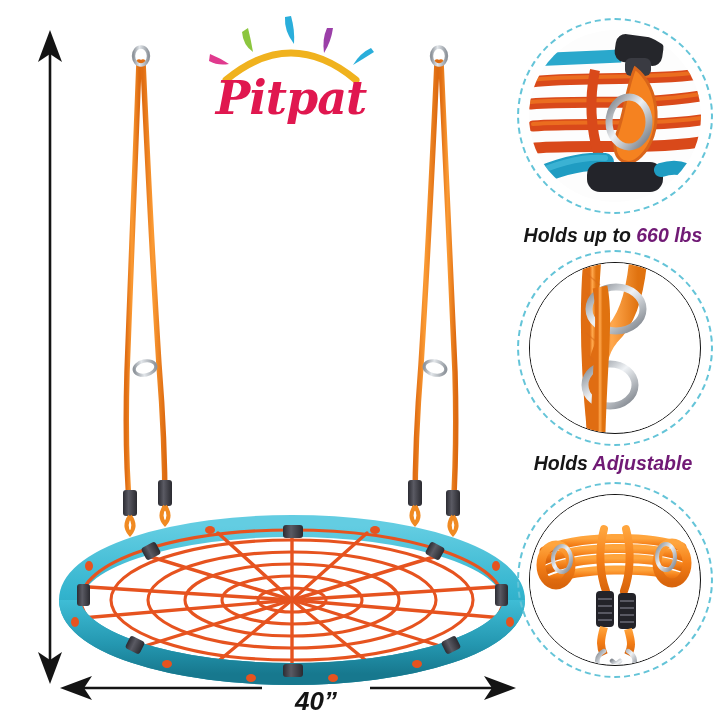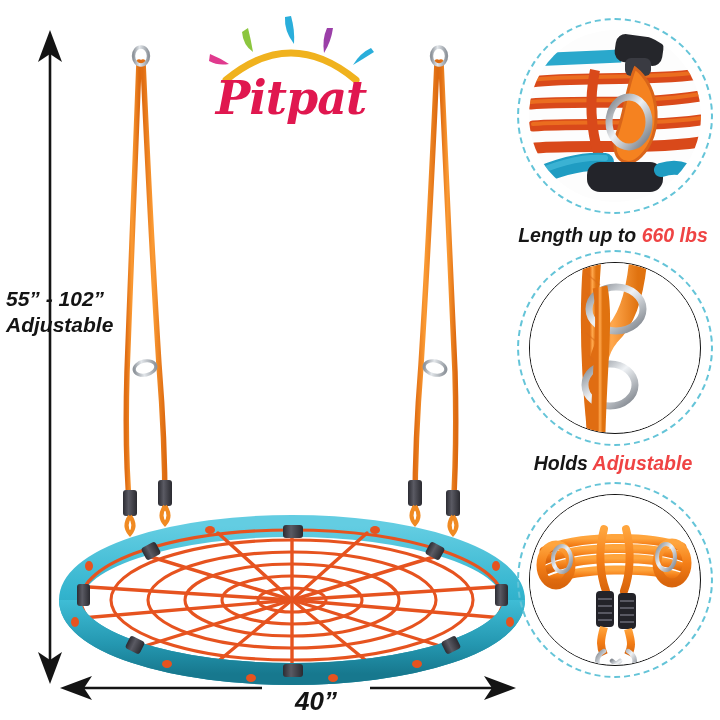--- a/index.html
+++ b/index.html
@@ -45,21 +45,21 @@
     border-radius:50%;border:1.5px solid #111;overflow:hidden;background:#fff;
   }
   .inset.photo .solidring{border:none;}
 
   .caption{
     position:absolute;width:210px;text-align:center;
     font-family:"Liberation Sans", sans-serif;
     font-weight:700;font-style:italic;font-size:19.5px;
     color:#161616;white-space:nowrap;
   }
-  .caption .hl{color:#ef4444;}
+  .caption .hl{color:#701a75;}
   .caption.c1{left:508px;top:224px;}
   .caption.c2{left:508px;top:452px;}
   .caption.c3{left:508px;top:678px;}
 </style>
 </head>
 <body>
 
 <div class="stage">
 
   <div class="logo">
@@ -197,24 +197,20 @@
       <ellipse cx="196" cy="658" rx="5" ry="4"></ellipse>
       <ellipse cx="278" cy="658" rx="5" ry="4"></ellipse>
     </g>
   </svg>
 
   <svg width="40" height="680" viewBox="0 0 40 680" style="position:absolute;left:30px;top:28px;">
     <line x1="20" y1="22" x2="20" y2="636" stroke="#141414" stroke-width="2.6"></line>
     <polygon points="20,2 32,34 20,26 8,34" fill="#141414"></polygon>
     <polygon points="20,656 32,624 20,632 8,624" fill="#141414"></polygon>
   </svg>
-  <div class="dim-text v-dim">
-    <div>55” - 102”</div>
-    <div>Adjustable</div>
-  </div>
 
   <svg width="460" height="40" viewBox="0 0 460 40" style="position:absolute;left:58px;top:668px;">
     <line x1="22" y1="20" x2="438" y2="20" stroke="#141414" stroke-width="2.6"></line>
     <polygon points="2,20 34,32 26,20 34,8" fill="#141414"></polygon>
     <polygon points="458,20 426,32 434,20 426,8" fill="#141414"></polygon>
   </svg>
   <div class="dim-text h-dim">40”</div>
 
   <div class="inset photo" style="left:517px;top:18px;">
     <div class="dashring"></div>
@@ -255,21 +251,21 @@
         <path d="M0 150 C 26 138 52 130 76 132" stroke="#1f9cc2" stroke-width="18" fill="none" stroke-linecap="round"></path>
         <path d="M0 146 C 26 134 52 126 76 128" stroke="#47bcda" stroke-width="6" fill="none" stroke-linecap="round" opacity=".7"></path>
 
         <rect x="58" y="132" width="76" height="30" rx="13" fill="#23242a"></rect>
 
         <path d="M132 140 C 150 134 162 140 172 152" stroke="#1f9cc2" stroke-width="14" fill="none" stroke-linecap="round"></path>
       </svg>
     </div>
   </div>
   <div class="caption c1">
-    <span>Length up to </span><span class="hl">660 lbs</span>
+    <span>Holds up to </span><span class="hl">660 lbs</span>
   </div>
 
   <div class="inset" style="left:517px;top:250px;">
     <div class="dashring"></div>
     <div class="solidring">
       <svg width="169" height="169" viewBox="0 0 169 169">
         <rect width="169" height="169" fill="#fff"></rect>
         <defs>
           <linearGradient id="ropeG3" x1="0" y1="0" x2="1" y2="0">
             <stop offset="0%" stop-color="#e06d12"></stop>

